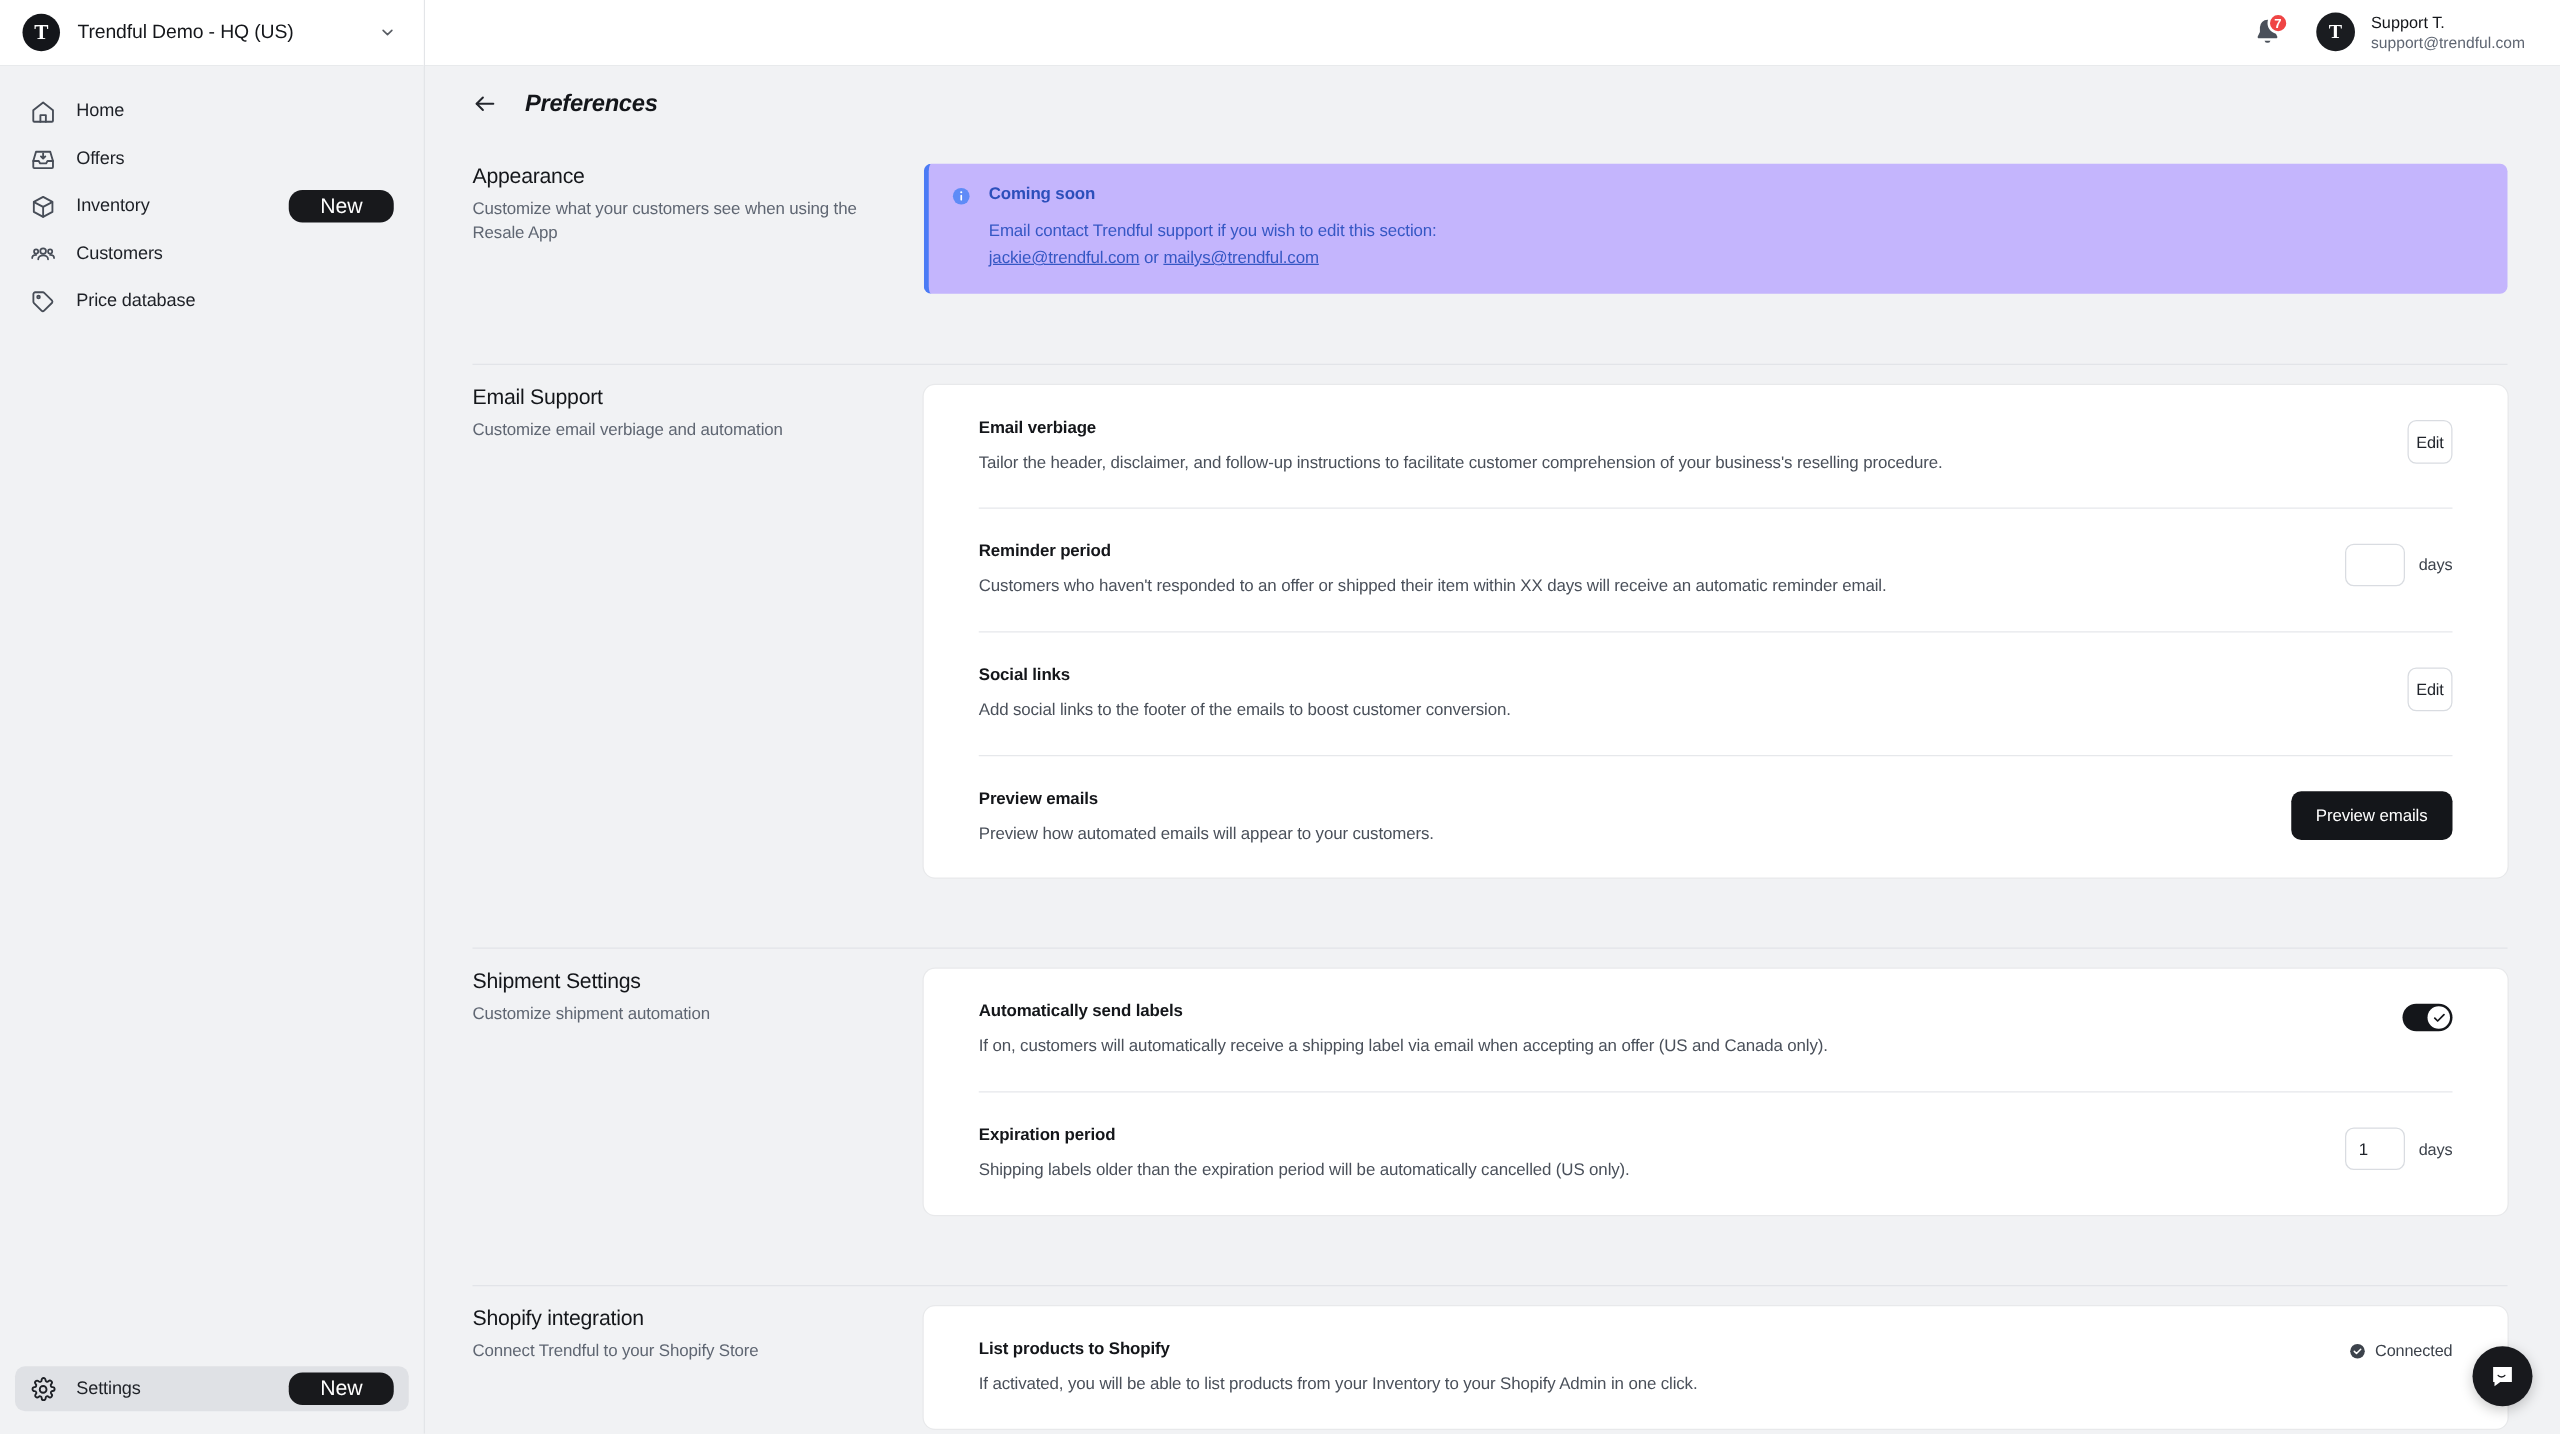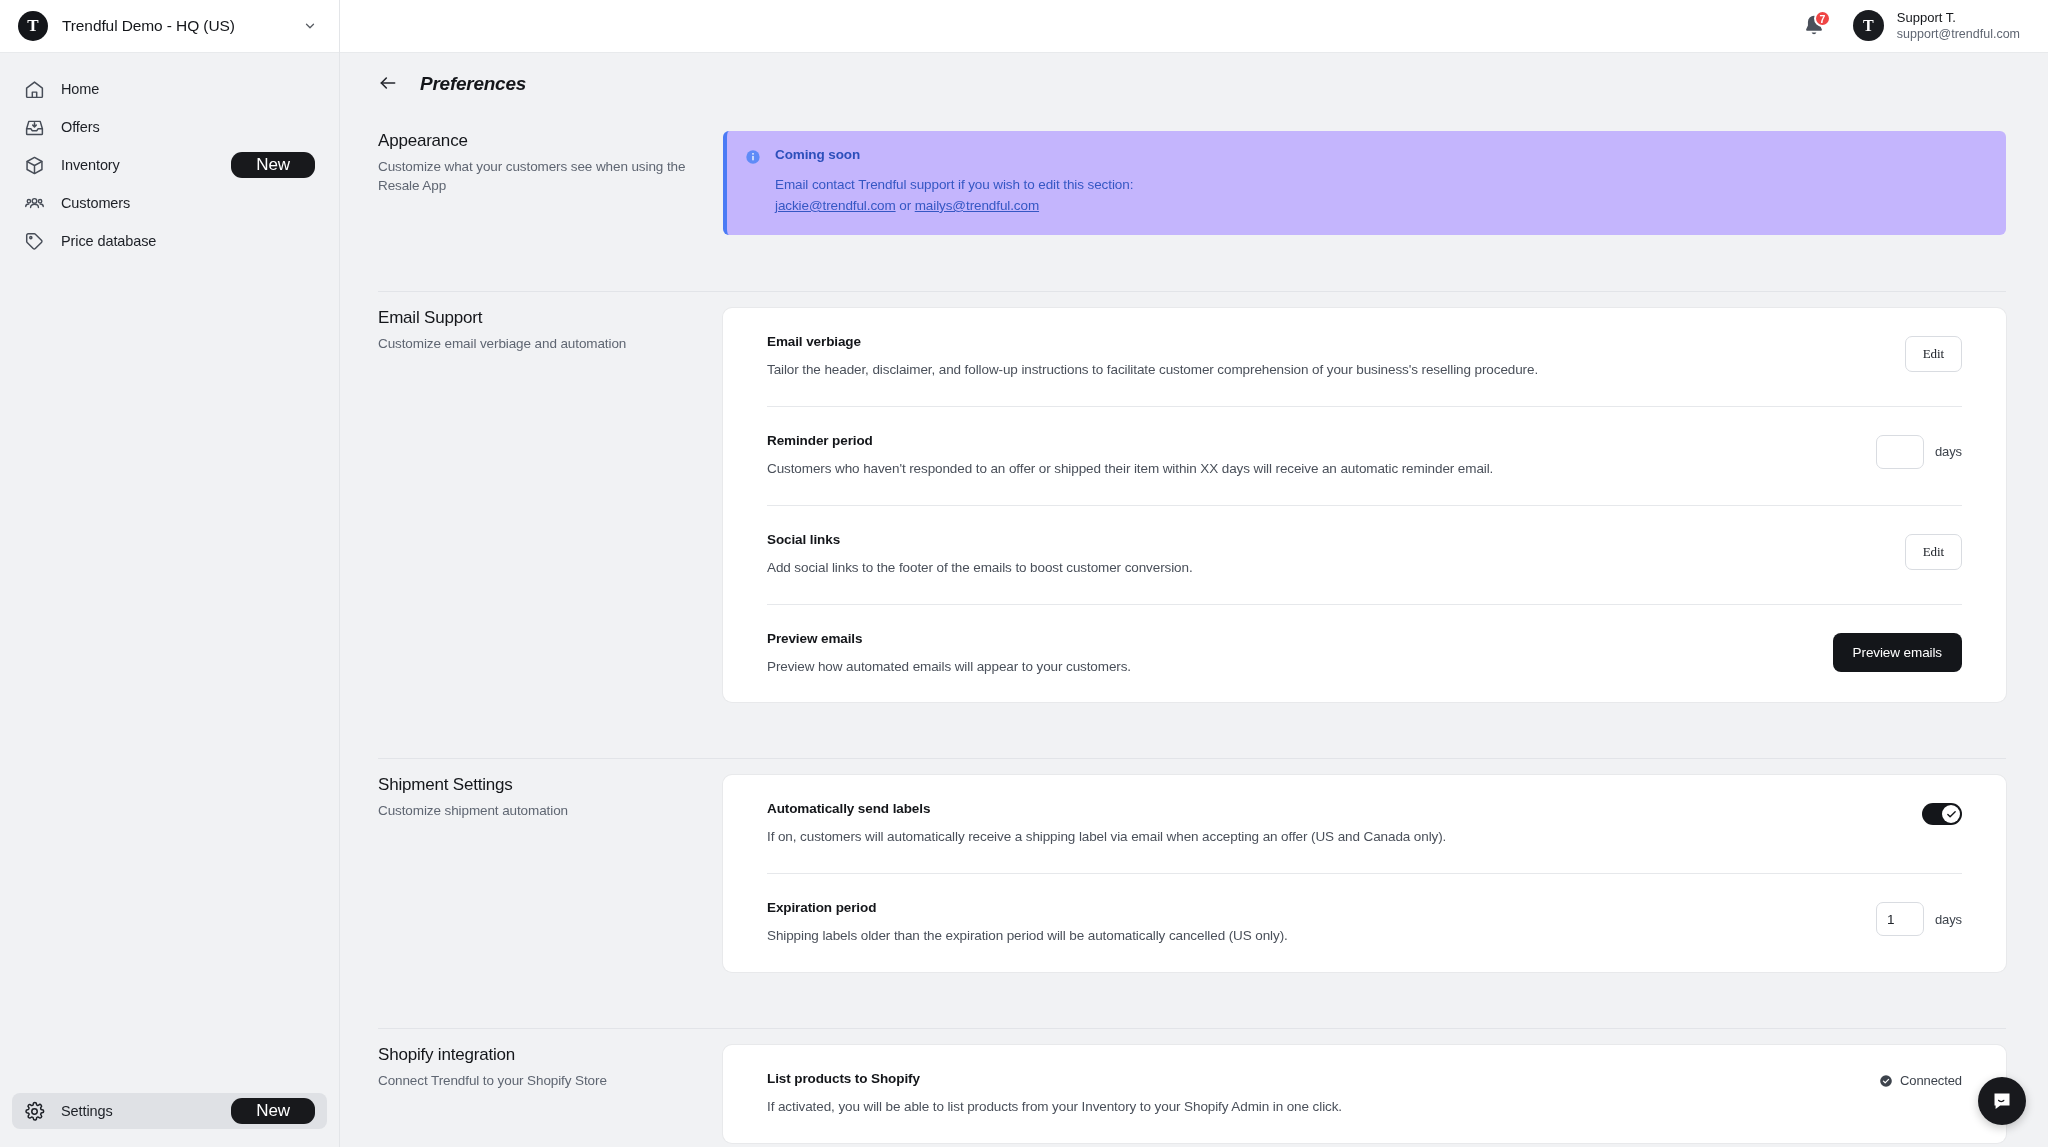--- a/index.html
+++ b/index.html
@@ -75,21 +75,21 @@
   }
   .user-name { font-size: 13px; color: #14161a; line-height: 1.35; }
   .user-email { font-size: 12.5px; color: #5f6672; line-height: 1.35; }
 
   .pagehead { height: 40px; display: flex; align-items: flex-start; gap: 22px; padding: 20px 0 0 38px; font-style: italic; }
   .back-btn { width: 20px; height: 20px; cursor: pointer; flex: 0 0 20px; }
   .page-title { font-size: 19px; color: #14161a; letter-spacing: -0.25px; }
 
   .content { flex: 1; overflow: hidden; padding: 22px 42px 0 38px; }
 
-  .section { display: flex; gap: 0; padding: 16px 0 0 0; }
+  .section { display: flex; gap: 16px; padding: 16px 0 0 0; }
   .sec-left { width: 345px; flex: 0 0 345px; padding-right: 30px; }
   .sec-title { font-size: 17px; color: #14161a; letter-spacing: -0.2px; margin-bottom: 7px; }
   .sec-sub { font-size: 13.5px; color: #5f6672; letter-spacing: -0.1px; line-height: 1.4; }
   .sec-right { flex: 1; min-width: 0; }
   .divider { height: 1px; background: #e2e4e8; margin: 0; }
 
   
   .banner {
     background: #c4b5fd; border-left: 4px solid #4b7bf5;
     border-radius: 6px; padding: 16px 20px 18px 18px;
@@ -104,22 +104,22 @@
   .card { background: #fff; border-radius: 9px; box-shadow: 0 0 0 1px rgba(20,22,26,.04); }
   .row { display: flex; align-items: flex-start; padding: 26px 44px 26px 44px; min-height: 93px; }
   .row-main { flex: 1; min-width: 0; padding-right: 24px; }
   .row-title { font-size: 13.5px; font-weight: bold; color: #14161a; margin-bottom: 12px; letter-spacing: -0.1px; }
   .row-desc { font-size: 13.5px; color: #4a505a; letter-spacing: -0.1px; line-height: 1.4; }
   .row-ctl { display: flex; align-items: center; gap: 11px; padding-top: 2px; }
   .row-sep { height: 1px; background: #e6e8eb; margin: 0 44px; }
 
   .btn-edit {
     border: 1px solid #d9dce1; background: #fff; border-radius: 7px;
-    font-size: 13px; color: #20242b; padding: 9px 17px; cursor: pointer;
-    font-family: Liberation Serif, serif; letter-spacing: -0.1px; margin-left: 36px;
+    font-size: 13px; color: #20242b; padding: 9px 6px; cursor: pointer;
+    font-family: Liberation Sans, sans-serif; letter-spacing: -0.1px; margin-left: 36px;
   }
   .btn-dark {
     background: #14161a; color: #fff; border: none; border-radius: 8px;
     font-size: 13.5px; padding: 12px 20px; cursor: pointer;
     font-family: "Liberation Sans", sans-serif; letter-spacing: -0.1px;
   }
   .num-input {
     width: 48px; height: 34px; border: 1px solid #d9dce1; border-radius: 7px;
     font-size: 13.5px; color: #20242b; text-align: left; padding: 0 10px;
     font-family: "Liberation Sans", sans-serif; background: #fff;

